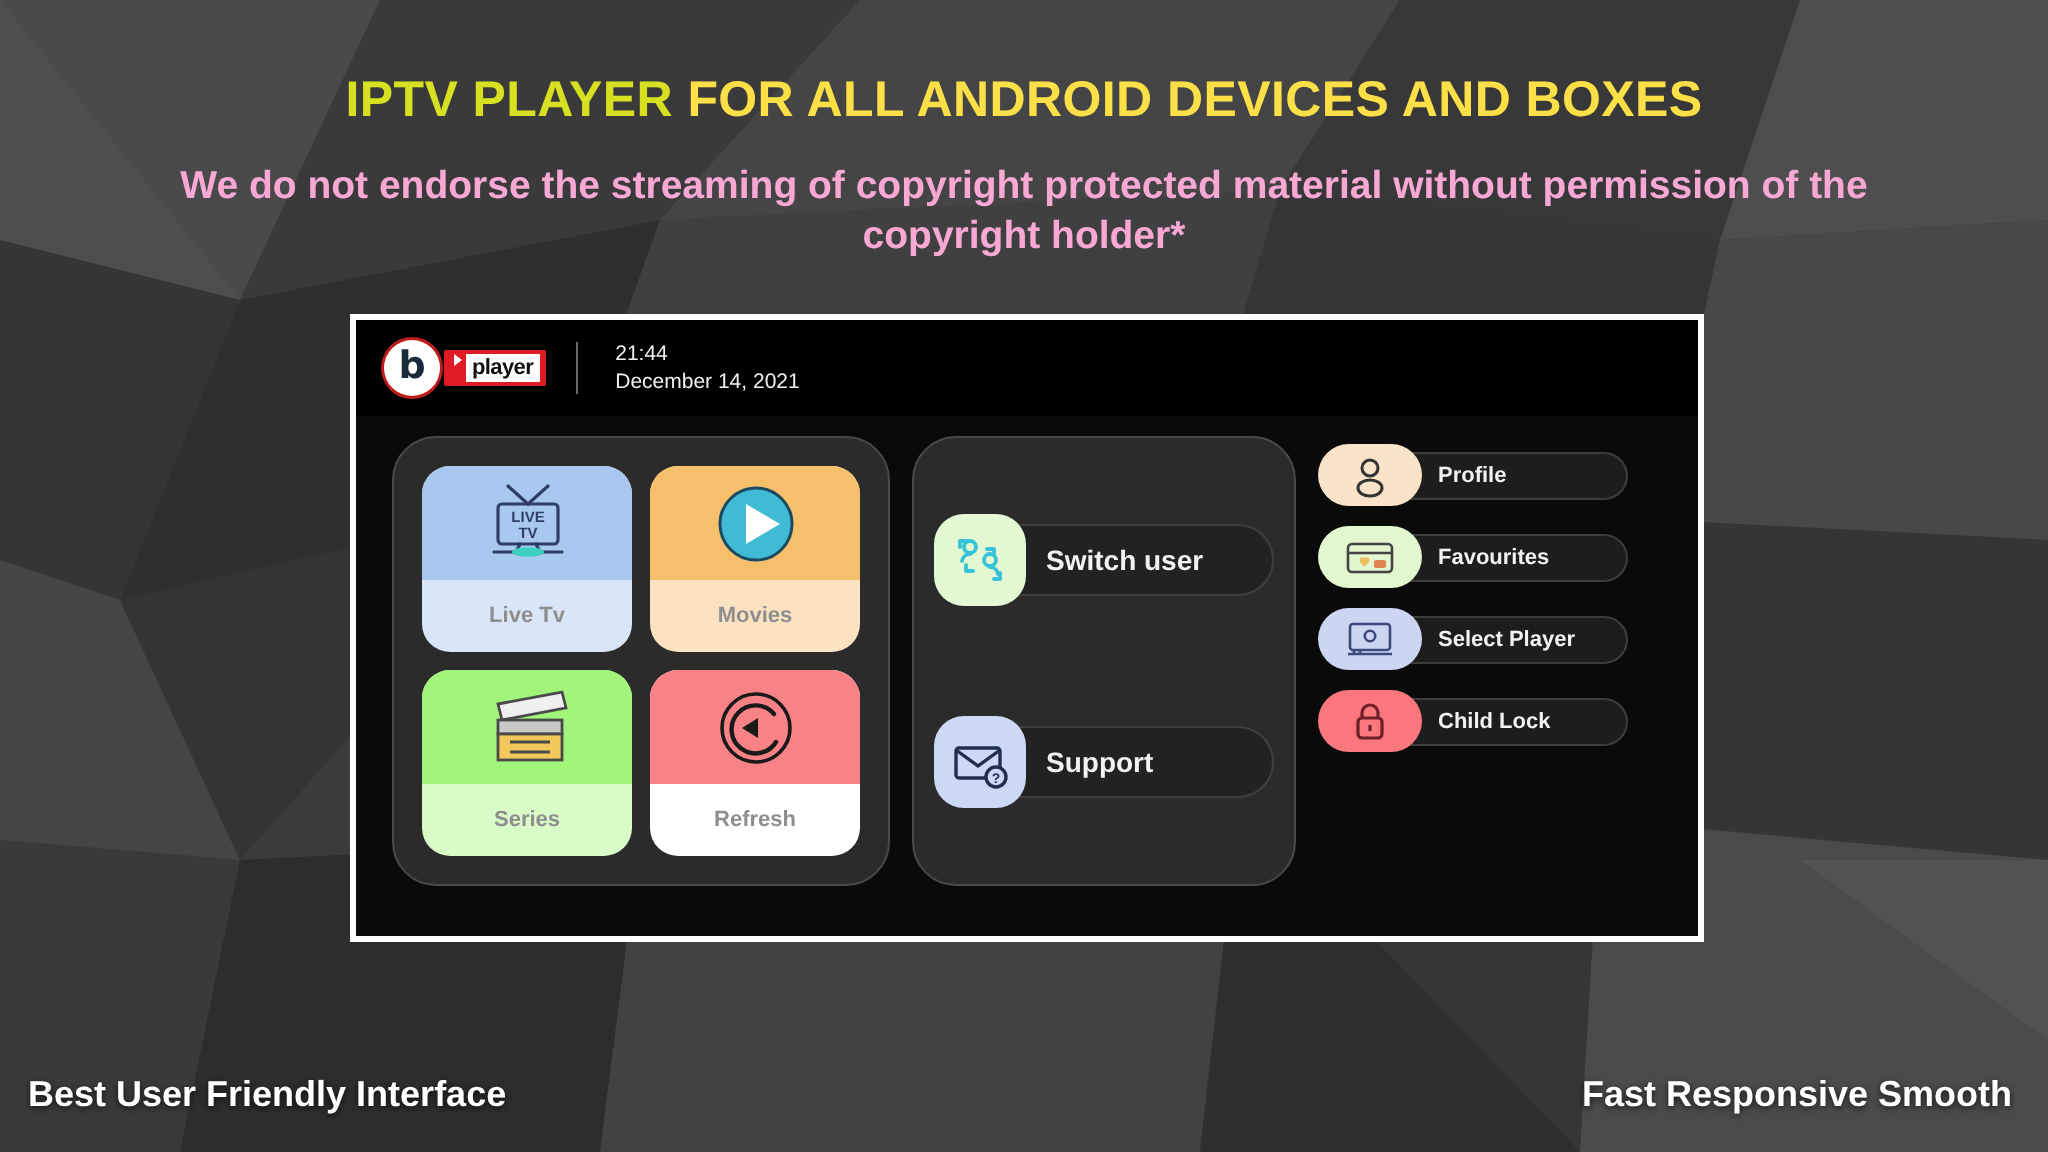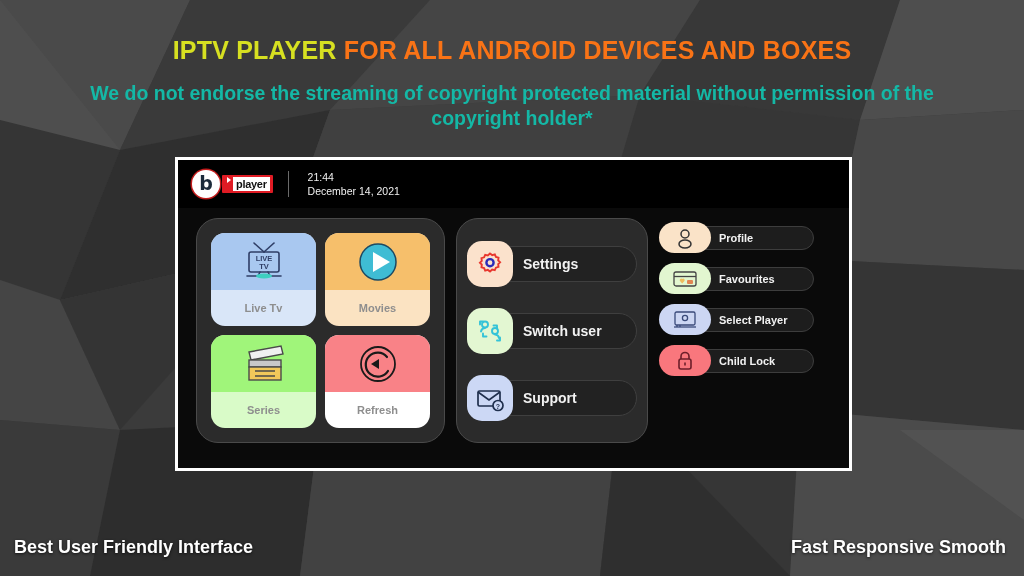--- a/index.html
+++ b/index.html
@@ -16,23 +16,23 @@
   
   .headline-wrap{
     position:absolute; top:0; left:0; width:1024px; z-index:3;
     text-align:center; padding-top:36px;
   }
   .headline{
     font-size:25px; font-weight:bold; letter-spacing:.2px;
     white-space:nowrap;
   }
   .headline .brand{ color:#d7e021; }
-  .headline .rest { color:#f97316;text-align:right; }
+  .headline .rest { color:#fde047;text-align:right; }
   .subline{
-    margin-top:16px; color:#14b8a6; font-size:19.5px; font-weight:600;
+    margin-top:16px; color:#f9a8d4; font-size:19.5px; font-weight:600;
     line-height:25px; width:880px; margin-left:auto; margin-right:auto;
   }
 
   
   .frame{
     position:absolute; left:175px; top:157px;
     width:677px; height:314px; z-index:3;
     border:3px solid #ffffff;
     background:#000000;
     overflow:hidden;
@@ -272,32 +272,20 @@
             <path d="M33 17 A12 12 0 1 0 34 31" fill="none" stroke="#1a1a1a" stroke-width="2.2" stroke-linecap="round"></path>
             <polygon points="17,24 25,19 25,29" fill="#1a1a1a"></polygon>
           </svg>
         </div>
         <div class="tile-label">Refresh</div>
       </div>
     </div>
 
     <div class="menu-panel">
 
-      <div class="menu-row">
-        <div class="menu-pill"></div>
-        <div class="menu-badge" style="background:#fbe2cc">
-          <svg width="30" height="30" viewBox="0 0 30 30">
-            <g fill="none" stroke="#e8372e" stroke-width="1.9">
-              <path d="M15 4.5 l2.2 1.6 2.6-.7 1.1 2.5 2.6.8-.3 2.7 1.9 1.9-1.9 1.9 .3 2.7-2.6 .8-1.1 2.5-2.6-.7L15 22.5l-2.2-1.6-2.6 .7-1.1-2.5-2.6-.8 .3-2.7L4.9 13.7l1.9-1.9-.3-2.7 2.6-.8 1.1-2.5 2.6 .7z"></path>
-              <circle cx="15" cy="13.7" r="3.6" stroke="#2b2bb8" stroke-width="2.4"></circle>
-            </g>
-          </svg>
-        </div>
-        <div class="menu-text">Settings</div>
-      </div>
 
       <div class="menu-row">
         <div class="menu-pill"></div>
         <div class="menu-badge" style="background:#e3f7d2">
           <svg width="30" height="30" viewBox="0 0 30 30">
             <g fill="none" stroke="#34c3d8" stroke-width="1.9" stroke-linecap="round">
               <circle cx="10" cy="8.5" r="3"></circle>
               <path d="M6 15.5 a4 4 0 0 1 4-3.4"></path>
               <circle cx="20" cy="15" r="3"></circle>
               <path d="M24 22 a4 4 0 0 0-4-3.4"></path>

